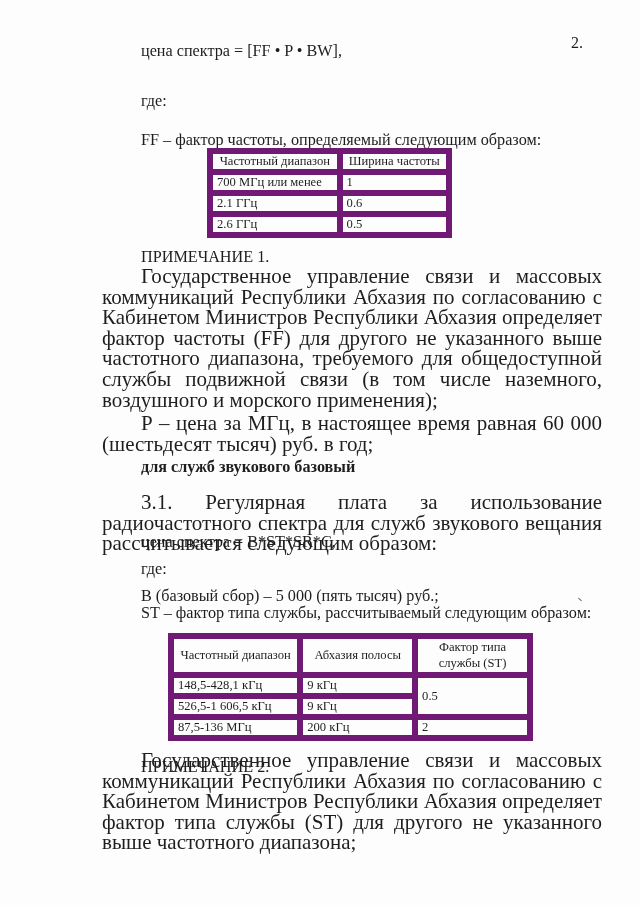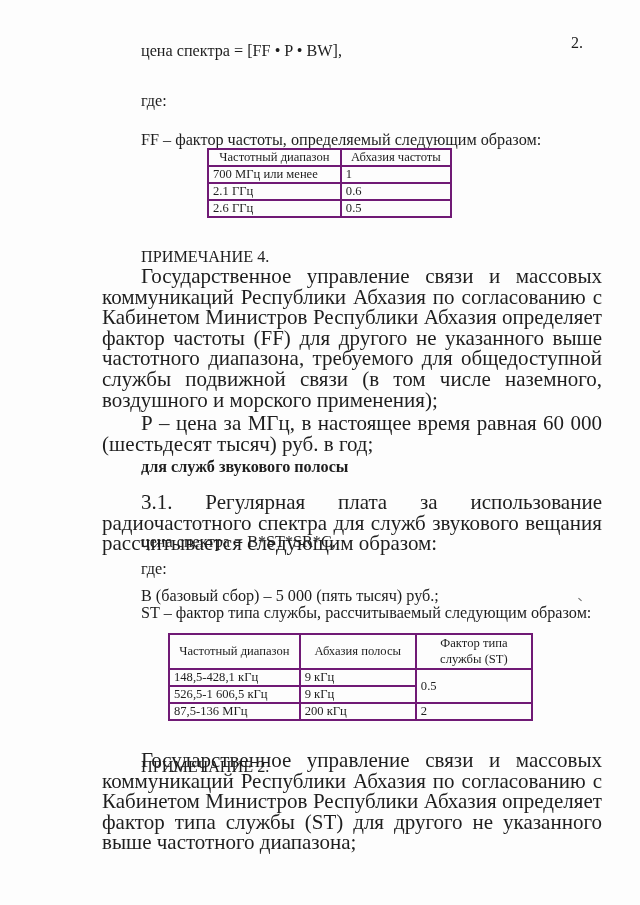--- a/index.html
+++ b/index.html
@@ -7,21 +7,21 @@
          font-family: "Liberation Serif", "DejaVu Serif", serif; color: #1e1e1e; }
   .page { position: absolute; left: 0; top: 0; width: 640px; height: 905px; background: #fdfdfd; }
   .abs { position: absolute; white-space: nowrap; }
   .t { font-size: 16.2px; line-height: 20px; }
   .pnum { left: 571px; top: 34px; font-size: 16px; }
   .para { position: absolute; left: 102px; width: 500px; font-size: 21px; line-height: 20.6px;
           text-align: justify; text-align-last: left; }
   .para .ind { display: inline-block; width: 39px; }
   .bold { font-weight: bold; }
   table { position: absolute; border-collapse: collapse; font-size: 12.6px; line-height: 15px; }
-  td, th { border: 2px solid #701a75; font-weight: normal; padding: 0 4px; }
+  td, th { border: 6px solid #701a75; font-weight: normal; padding: 0 4px; }
   #ff-table { left: 207px; top: 148px; width: 245px; }
   #ff-table td, #ff-table th { height: 14.8px; }
   #st-table { left: 168px; top: 633px; width: 365px; }
   #st-table th { height: 33px; line-height: 15.5px; }
   #st-table td { height: 14.5px; }
   .tick { position: absolute; left: 578px; top: 599px; width: 4px; height: 1px; background: #666; transform: rotate(40deg); }
 </style>
 </head>
 <body>
 
@@ -30,42 +30,42 @@
   <div class="abs pnum">2.</div>
 
   <div class="abs t" style="left:141px; top:41px;">цена спектра = [FF • P • BW],</div>
   <div class="abs t" style="left:141px; top:91px;">где:</div>
   <div class="abs t" style="left:141px; top:130px;">FF – фактор частоты, определяемый следующим образом:</div>
 
   <table id="ff-table">
     <tbody>
         <tr>
       <th>Частотный диапазон</th>
-      <th>Абхазия частоты</th>
+      <th>Ширина частоты</th>
     </tr>
     <tr>
       <td>700 МГц или менее</td>
       <td>1</td>
     </tr>
     <tr>
       <td>2.1 ГГц</td>
       <td>0.6</td>
     </tr>
     <tr>
       <td>2.6 ГГц</td>
       <td>0.5</td>
     </tr>
   </tbody>
     </table>
 
-  <div class="abs t" style="left:141px; top:247px;">ПРИМЕЧАНИЕ 4.</div>
+  <div class="abs t" style="left:141px; top:247px;">ПРИМЕЧАНИЕ 1.</div>
   <div class="para" style="top:266px;"><span class="ind"></span><span>Государственное управление связи и массовых коммуникаций Республики Абхазия по согласованию с Кабинетом Министров Республики Абхазия определяет фактор частоты (FF) для другого не указанного выше частотного диапазона, требуемого для общедоступной службы подвижной связи (в том числе наземного, воздушного и морского применения);</span></div>
   <div class="para" style="top:369px;margin-top:44px;"><span class="ind"></span><span>Р – цена за МГц, в настоящее время равная 60 000 (шестьдесят тысяч) руб. в год;</span></div>
 
-  <div class="abs t bold" style="left:141px; top:457px;">для служб звукового полосы</div>
+  <div class="abs t bold" style="left:141px; top:457px;">для служб звукового базовый</div>
 
   <div class="para" style="top:492px;"><span class="ind"></span><span>3.1. Регулярная плата за использование радиочастотного спектра для служб звукового вещания рассчитывается следующим образом:</span></div>
   <div class="abs t" style="left:141px; top:532px;">цена спектра = B*ST*SR*C,</div>
   <div class="abs t" style="left:141px; top:559px;">где:</div>
   <div class="abs t" style="left:141px; top:586px;">B (базовый сбор) – 5 000 (пять тысяч) руб.;</div>
   <div class="abs t" style="left:141px; top:603px;">ST – фактор типа службы, рассчитываемый следующим образом:</div>
   <div class="tick"></div>
 
   <table id="st-table">
     <tbody>

